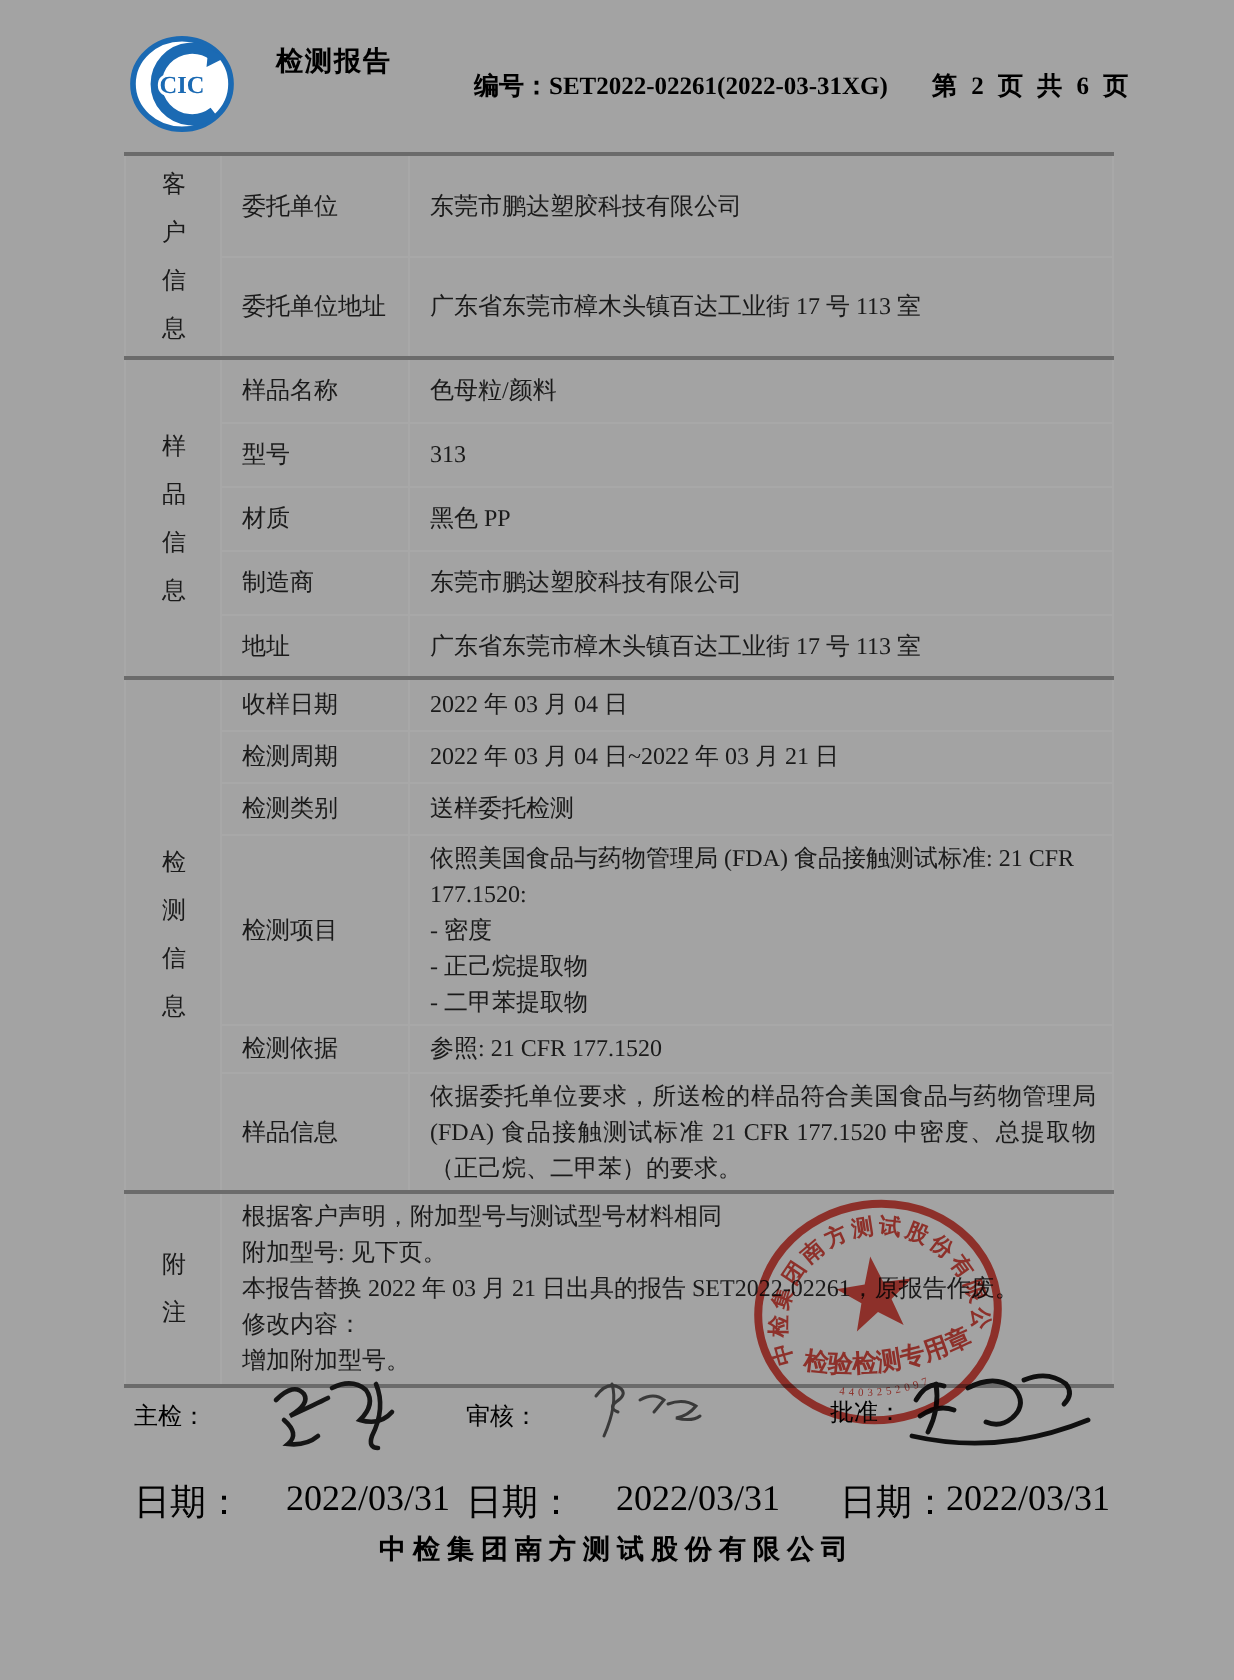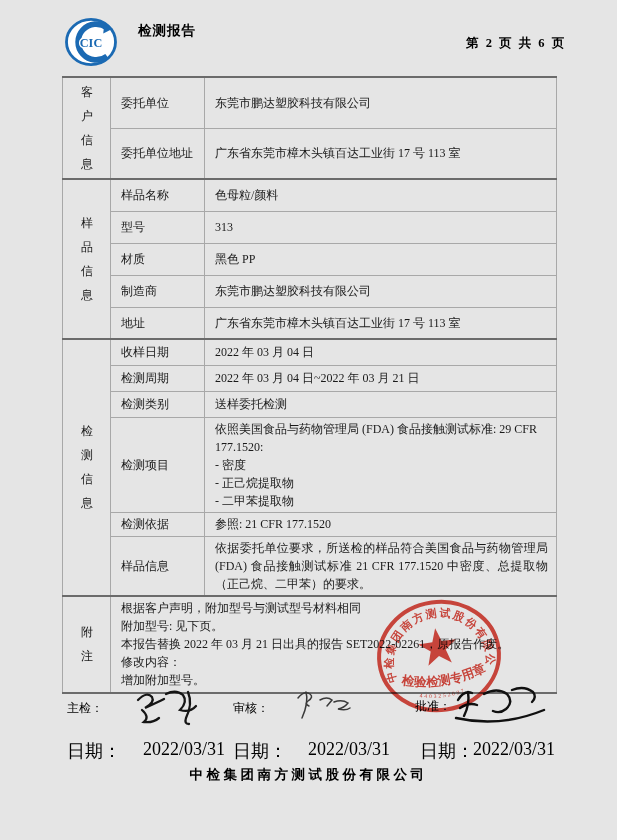--- a/index.html
+++ b/index.html
@@ -1,17 +1,17 @@
 <!DOCTYPE html>
 <html><head>
 <meta charset="utf-8">
 <style>
   html,body{margin:0;padding:0;background:#fff;}
   .page{
-    position:relative;width:617px;height:840px;background:#e5e5e5;overflow:hidden;
+    position:relative;width:617px;height:840px;background:#a3a3a3;overflow:hidden;
     font-family:"Liberation Serif","DejaVu Serif",serif;color:#1a1a1a;
   }
   
   .logo{position:absolute;left:58px;top:15px;width:66px;height:54px;}
   .hdr-title{position:absolute;left:138px;top:22px;font-size:13.5px;font-weight:bold;letter-spacing:1px;color:#000;text-align:right;}
   .hdr-no{position:absolute;left:237px;top:35px;font-size:12.5px;font-weight:bold;color:#000;}
   .hdr-page{position:absolute;left:466px;top:35px;font-size:12.5px;font-weight:bold;letter-spacing:2px;color:#000;}
   
   table.report{
     position:absolute;left:62px;top:76px;width:494px;
@@ -48,20 +48,23 @@
 
 <div class="page">
 
   <svg class="logo" viewBox="0 0 70 56">
     <ellipse cx="35" cy="28" rx="26" ry="24" fill="#fff" stroke="#1b6ab3" stroke-width="3"></ellipse>
     <path d="M52,13 A19,19 0 1 0 52,43" fill="none" stroke="#1b6ab3" stroke-width="6"></path>
     <path d="M49,9 L58,14 L48,19 Z" fill="#1b6ab3"></path>
     <text x="35" y="33" text-anchor="middle" font-size="13" font-weight="bold" font-family="Liberation Serif, serif" fill="#1b6ab3" stroke="#ffffff" stroke-width="3" paint-order="stroke">CIC</text>
   </svg>
   <div class="hdr-title">检测报告</div>
+  <div class="hdr-no">
+    <span>编号：</span><span>SET2022-02261(2022-03-31XG)</span>
+  </div>
   <div class="hdr-page">第 2 页 共 6 页</div>
 
   <table class="report">
     <colgroup>
         <col style="width:48px">
         <col style="width:94px">
         <col style="width:352px">
       </colgroup>
     <tbody>
 
@@ -105,21 +108,21 @@
       <tr style="height:26px">
         <td class="lbl">检测周期</td>
         <td class="val">2022 年 03 月 04 日~2022 年 03 月 21 日</td>
       </tr>
       <tr style="height:26px">
         <td class="lbl">检测类别</td>
         <td class="val">送样委托检测</td>
       </tr>
       <tr style="height:90px">
         <td class="lbl">检测项目</td>
-        <td class="val preline items">依照美国食品与药物管理局 (FDA) 食品接触测试标准: 29 CFR
+        <td class="val preline items">依照美国食品与药物管理局 (FDA) 食品接触测试标准: 21 CFR
 177.1520:
 - 密度
 - 正己烷提取物
 - 二甲苯提取物</td>
       </tr>
       <tr style="height:24px">
         <td class="lbl">检测依据</td>
         <td class="val">参照: 21 CFR 177.1520</td>
       </tr>
       <tr style="height:46px">

